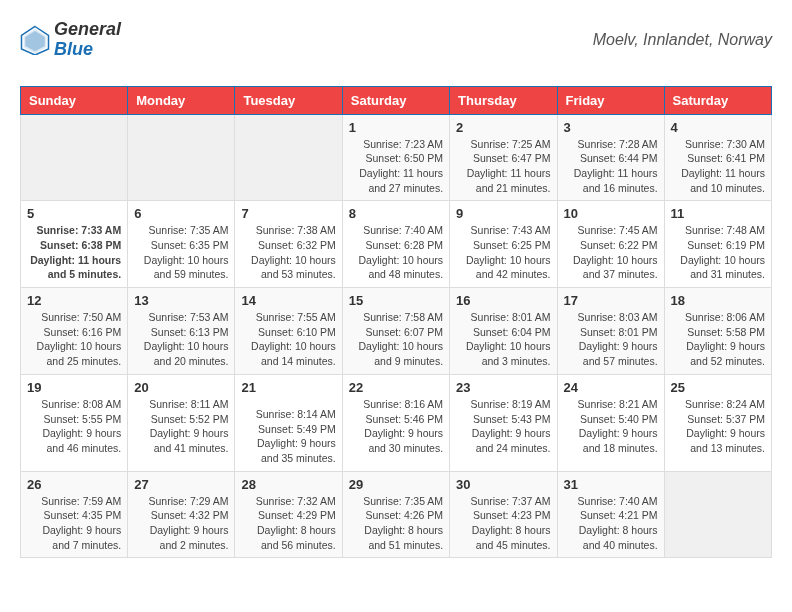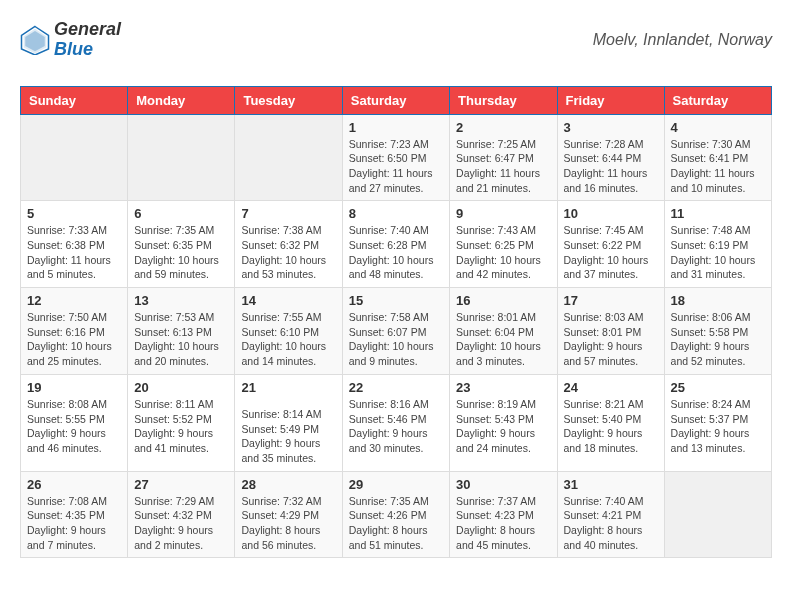--- a/index.html
+++ b/index.html
@@ -87,20 +87,21 @@
       font-size: 13px;
       font-weight: bold;
       color: #333;
       display: block;
       margin-bottom: 2px;
     }
     .day-info {
       font-size: 10.5px;
       color: #444;
       line-height: 1.4;
+      text-align: right;
     }
     .empty-cell {
       background: #f0f0f0 !important;
     }
   </style>
 </head>
 <body>
 
 <div class="header">
   <div class="logo">
@@ -157,21 +158,21 @@
         <td>
           <span class="day-num">4</span>
           <div class="day-info" style="white-space: pre-line;">Sunrise: 7:30 AM
 Sunset: 6:41 PM
 Daylight: 11 hours and 10 minutes.</div>
         </td>
       </tr>
       <tr>
         <td>
           <span class="day-num">5</span>
-          <div class="day-info" style="white-space: pre-line;">Sunrise: 7:33 AM
+          <div class="day-info" style="white-space: pre-line; font-weight: bold;">Sunrise: 7:33 AM
 Sunset: 6:38 PM
 Daylight: 11 hours and 5 minutes.</div>
         </td>
         <td>
           <span class="day-num">6</span>
           <div class="day-info" style="white-space: pre-line;">Sunrise: 7:35 AM
 Sunset: 6:35 PM
 Daylight: 10 hours and 59 minutes.</div>
         </td>
         <td>
@@ -289,21 +290,21 @@
         <td>
           <span class="day-num">25</span>
           <div class="day-info" style="white-space: pre-line;">Sunrise: 8:24 AM
 Sunset: 5:37 PM
 Daylight: 9 hours and 13 minutes.</div>
         </td>
       </tr>
       <tr>
         <td>
           <span class="day-num">26</span>
-          <div class="day-info" style="white-space: pre-line;">Sunrise: 7:08 AM
+          <div class="day-info" style="white-space: pre-line;">Sunrise: 7:59 AM
 Sunset: 4:35 PM
 Daylight: 9 hours and 7 minutes.</div>
         </td>
         <td>
           <span class="day-num">27</span>
           <div class="day-info" style="white-space: pre-line;">Sunrise: 7:29 AM
 Sunset: 4:32 PM
 Daylight: 9 hours and 2 minutes.</div>
         </td>
         <td>

